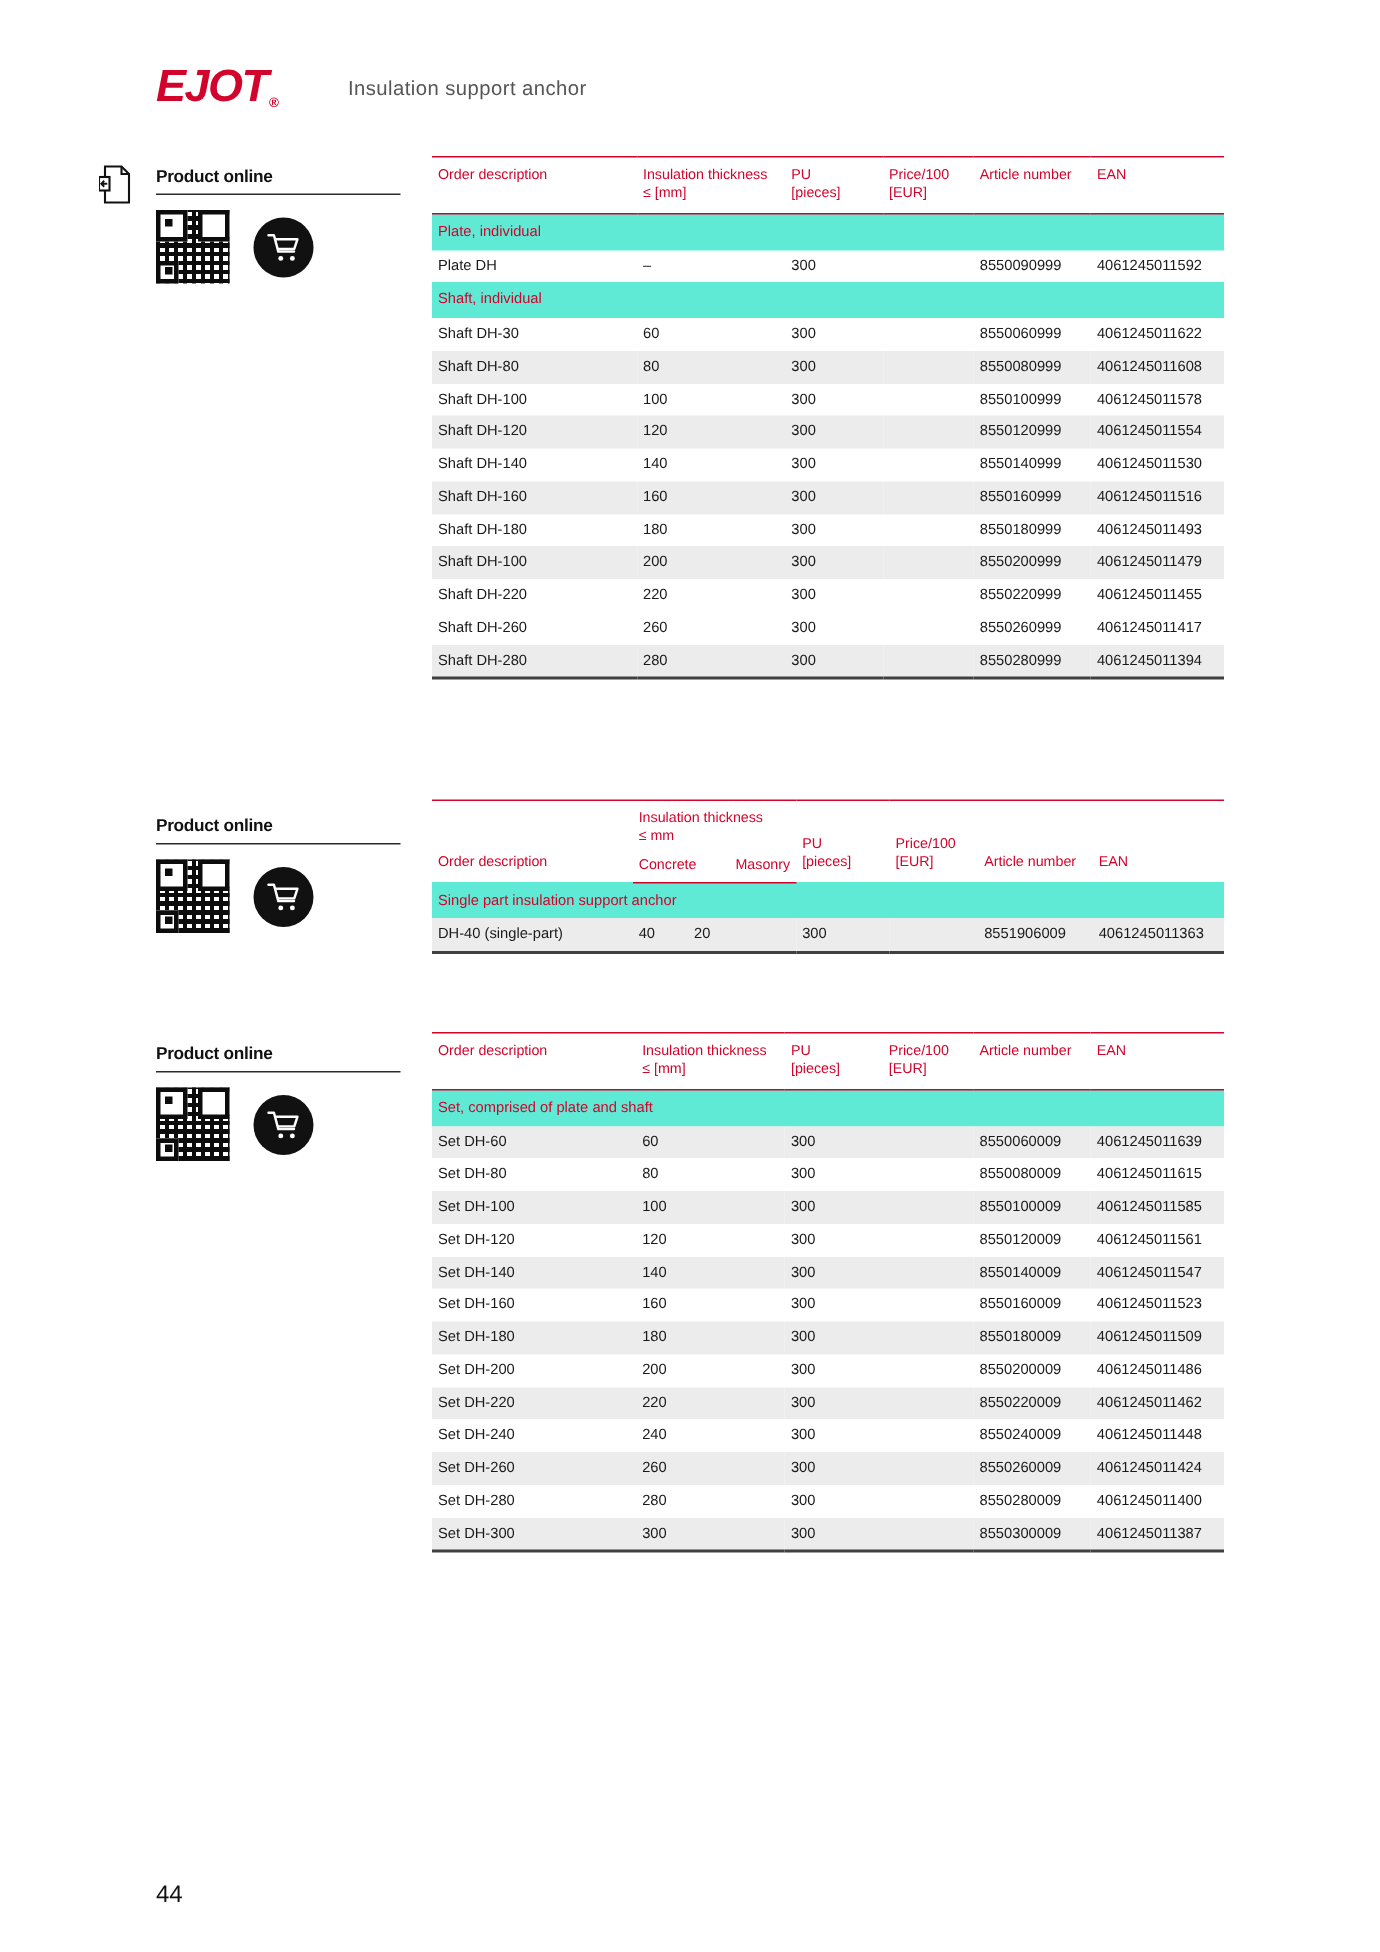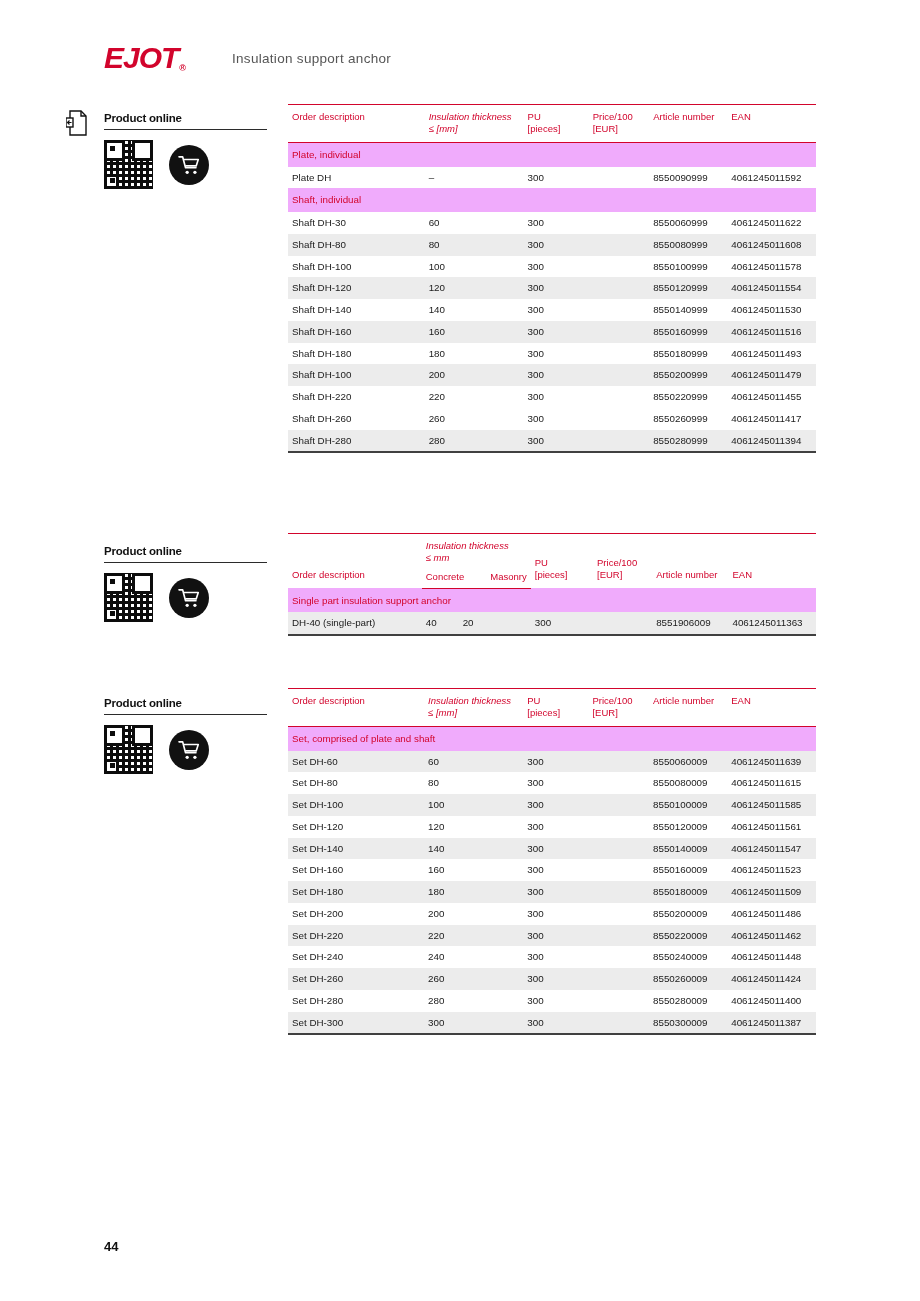--- a/index.html
+++ b/index.html
@@ -160,44 +160,44 @@
   tbody td {
     padding: 5px 4px;
     font-size: 9.8px;
     color: #1a1a1a;
     line-height: 1.2;
     white-space: nowrap;
   }
   tr.group td {
     color: #d2042c;
     font-size: 9.8px;
-    background: #f0abfc;
+    background: #5eead4;
     padding-top: 6px;
     padding-bottom: 6px;
   }
   tr.shade td { background: #ececec; }
   tbody tr.last-row td { border-bottom: 2px solid #404040; }
   .col-desc { width: 145px; }
-  .col-ins  { width: 105px; font-style: italic; }
+  .col-ins  { width: 105px; }
   .col-pu   { width: 68px; }
   .col-price{ width: 62px; }
   .col-art  { width: 80px; }
   .col-ean  { width: 90px; }
 
   .sub-head-cell { padding-top: 0 !important; padding-bottom: 5px !important; }
   .sub-split { display: flex; gap: 26px; }
 
   
   .page-number {
     position: absolute;
     left: 104px;
-    bottom: 47px;
-    font-size: 13px;
+    bottom: 28px;
+    font-size: 16px;
     color: #111111;
-    font-weight: bold;
+    font-weight: normal;
   }
 </style>
 </head>
 <body>
 
 <div class="page">
 
   <div class="header">
     <div class="logo">
       <span class="logo-text">EJOT</span>

